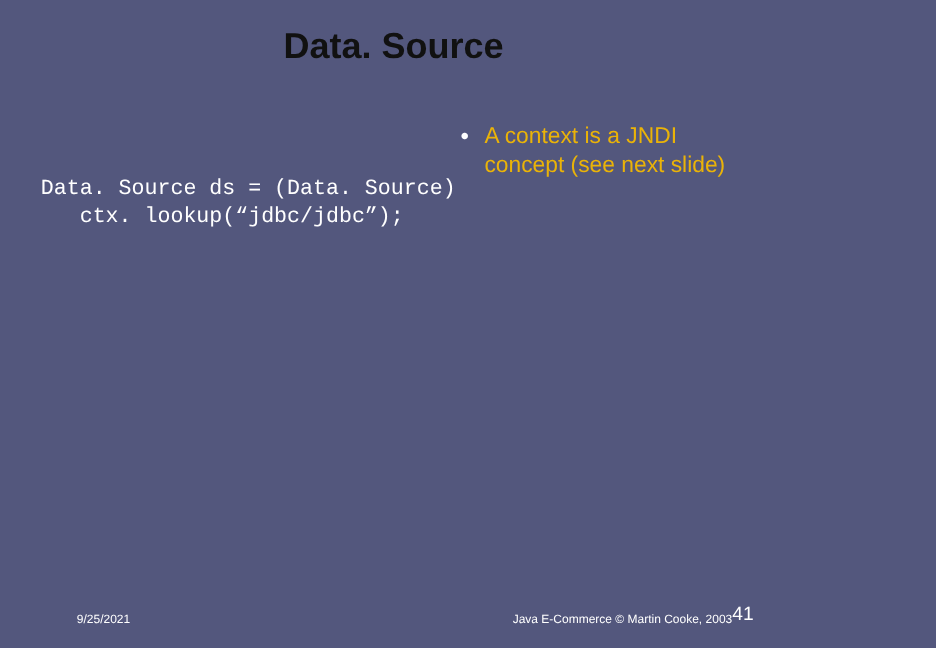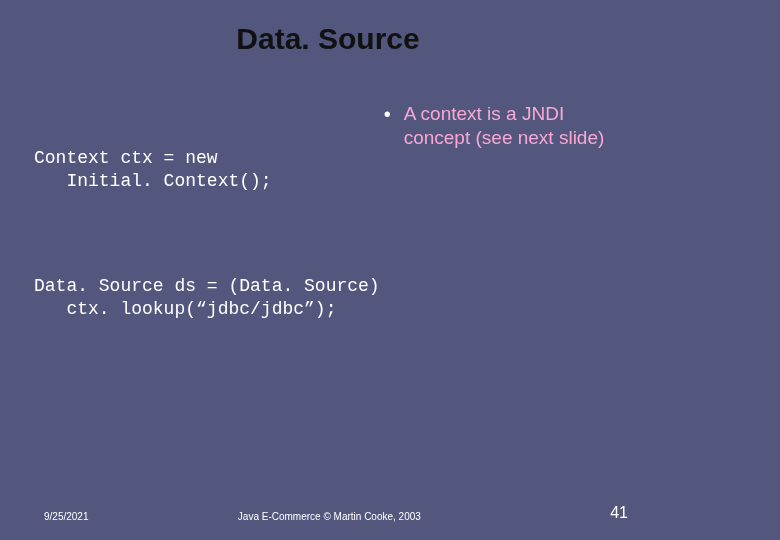--- a/index.html
+++ b/index.html
@@ -32,21 +32,21 @@
     font-family: "Courier New", Courier, monospace;
     font-size: 18px;
     line-height: 1.25;
     white-space: pre;
   }
   .code-block-1 {
     margin-bottom: 38px;
   }
   .right-col {
     flex: 1;
-    color: #f9a8d4;
+    color: #eab308;
     font-size: 19px;
     line-height: 1.25;
   }
   .bullets {
     list-style: none;
   }
   .bullets li {
     position: relative;
     padding-left: 24px;
     margin-bottom: 4px;
@@ -60,52 +60,50 @@
     font-size: 20px;
     line-height: 1.2;
   }
   .footer {
     position: absolute;
     bottom: 18px;
     left: 0;
     width: 100%;
     display: flex;
     align-items: flex-end;
-    padding: 0 28px 0 44px;
+    padding: 0 28px 0 64px;
   }
   .footer-date {
     color: #fff;
     font-size: 10px;
     flex: 0 0 auto;
   }
   .footer-center {
     flex: 1;
-    text-align: center;
+    text-align: right;
     color: #fff;
     font-size: 10px;
     margin-left: -40px;
   }
   .footer-page {
     color: #fff;
     font-size: 16px;
     flex: 0 0 auto;
     margin-top: 34px;
   }
 </style>
 </head>
 <body>
 
 <div class="slide">
 
   <div class="title">Data. Source</div>
 
   <div class="content">
     <div class="left-col">
-      <div class="code-block-1"><span>Context ctx = new</span>
-<span>   Initial. Context();</span></div>
       <div class="code-block-2"><span>Data. Source ds = (Data. Source)</span>
 <span>   ctx. lookup(“jdbc/jdbc”);</span></div>
     </div>
     <div class="right-col">
       <ul class="bullets">
         <li>A context is a JNDI concept (see next slide)</li>
       </ul>
     </div>
   </div>
 

